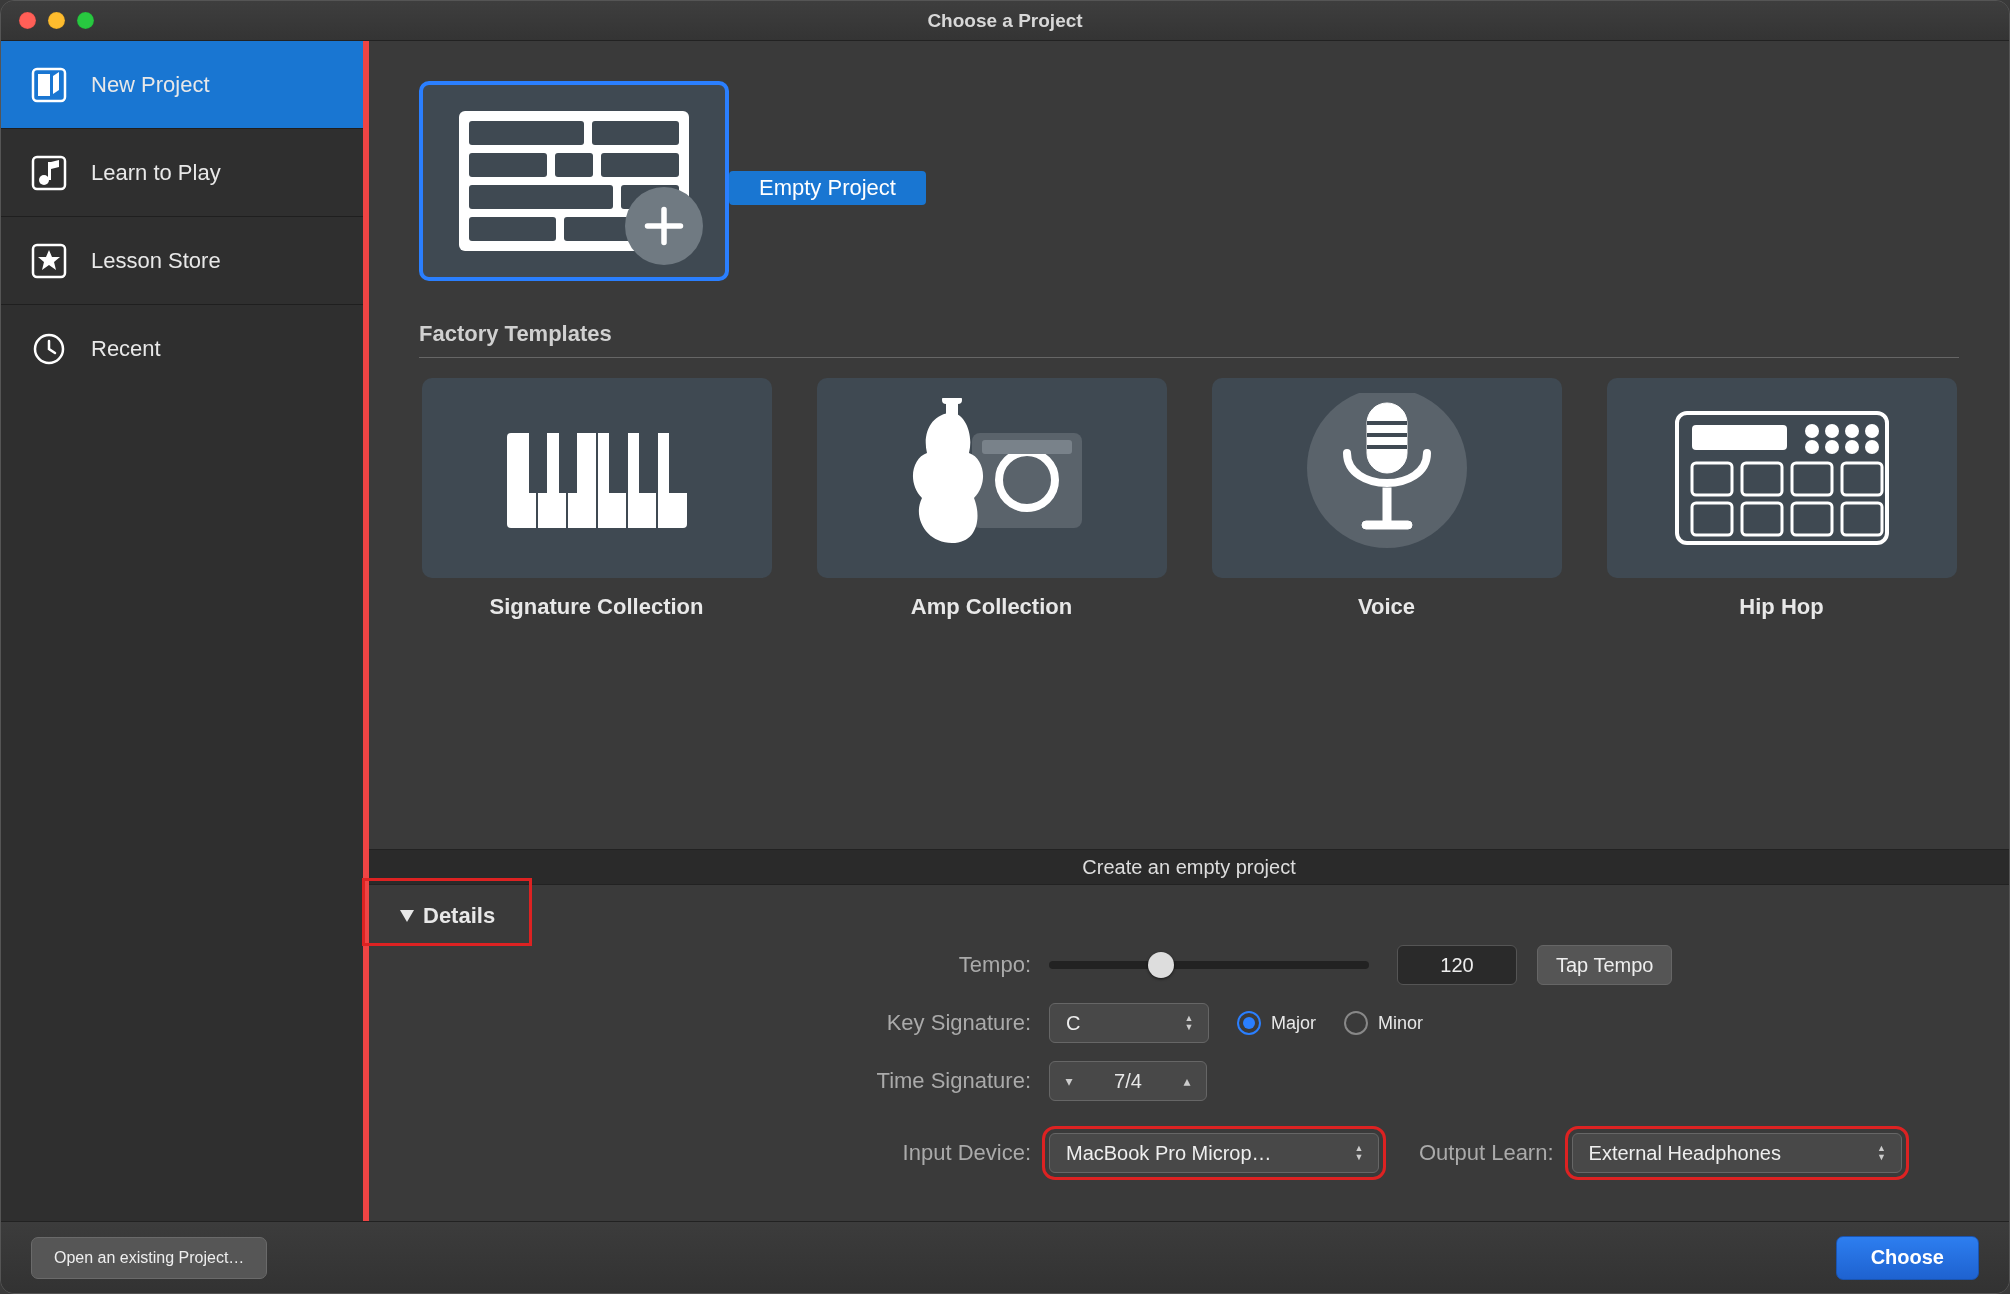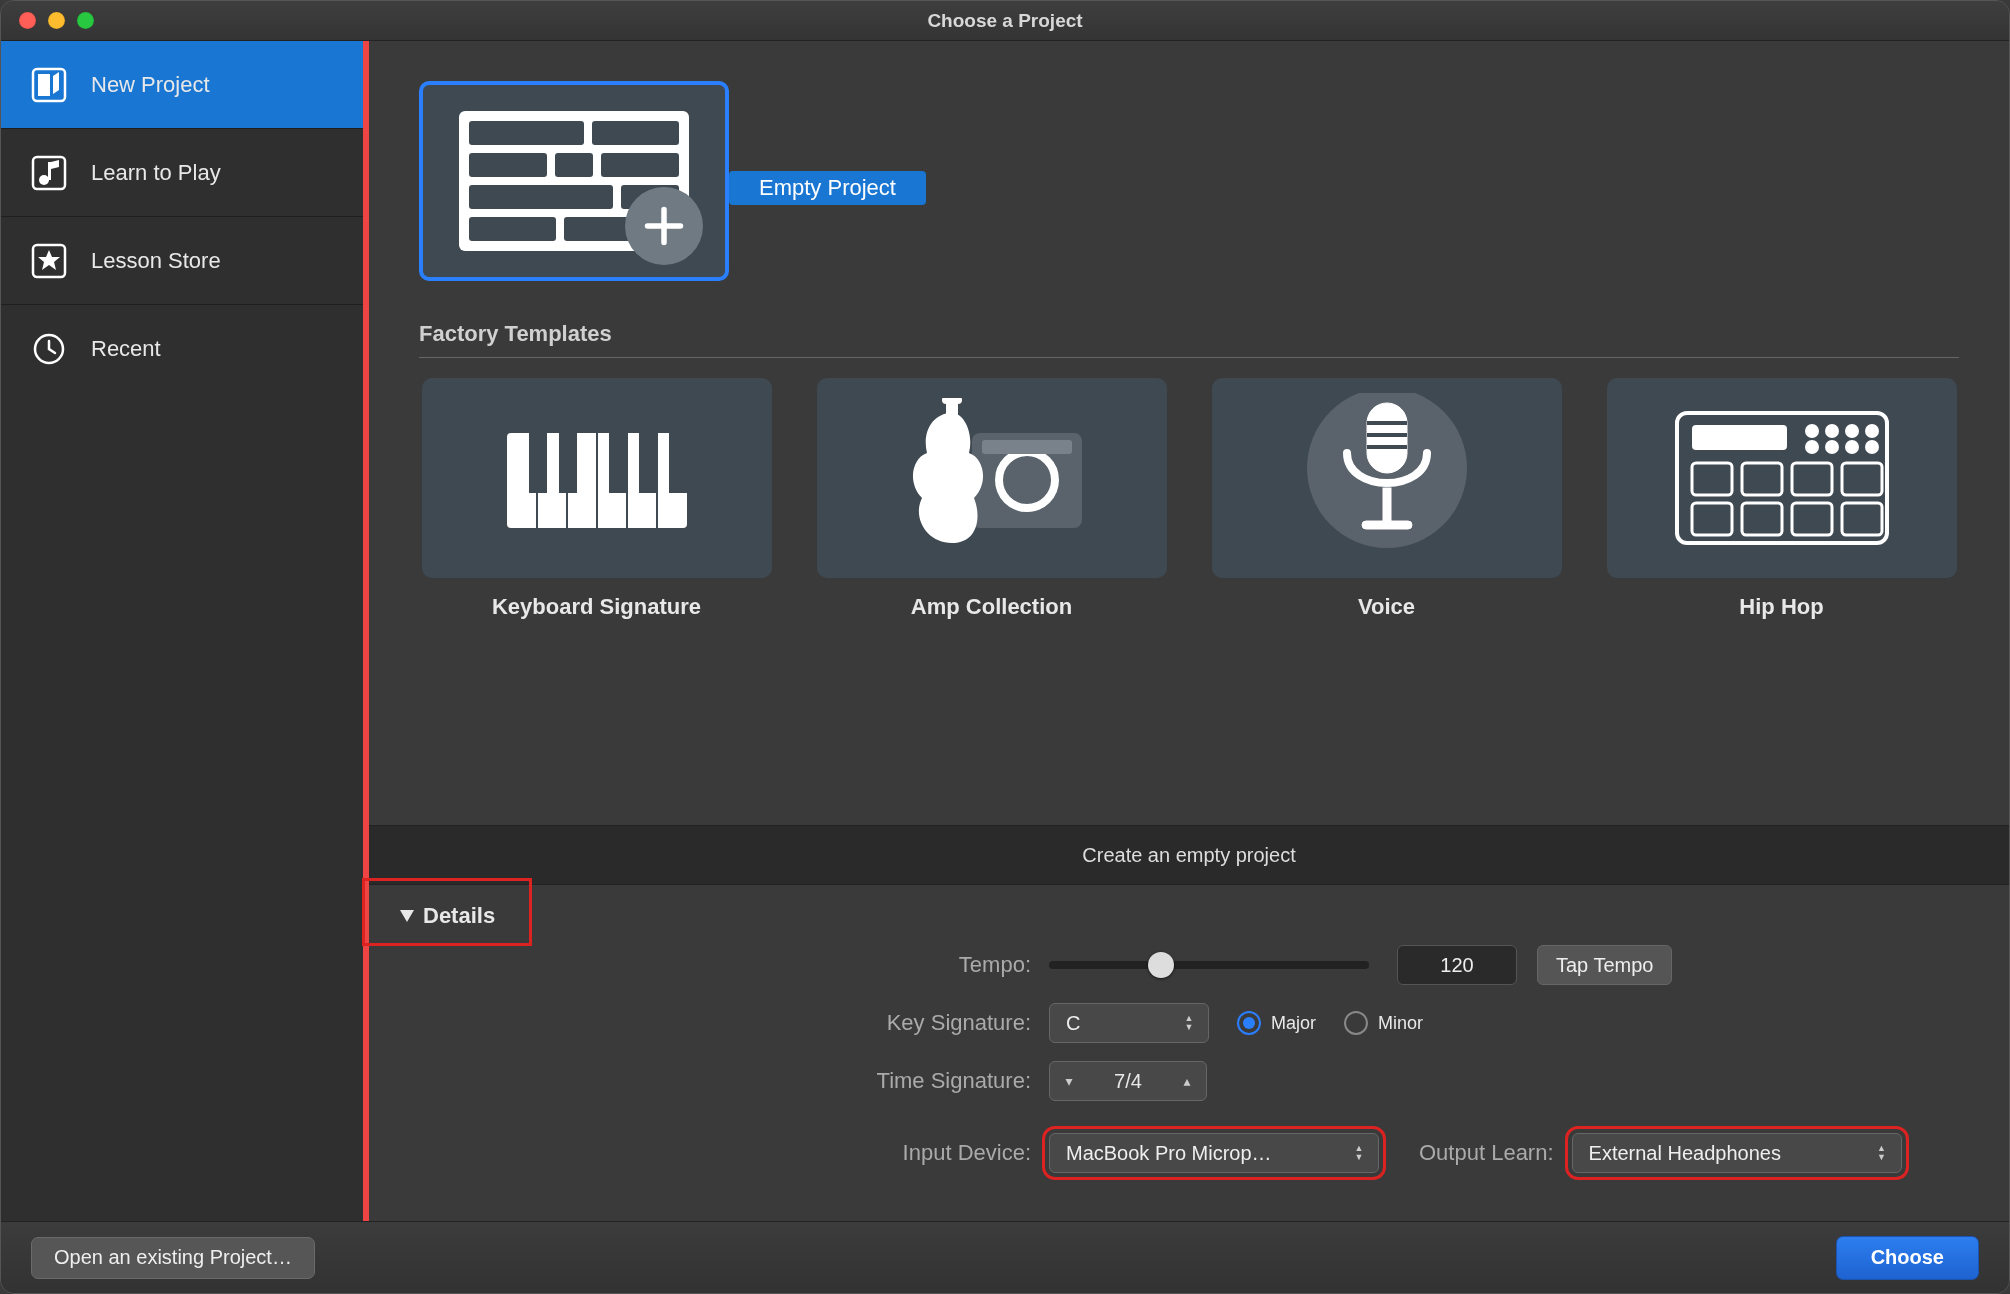--- a/index.html
+++ b/index.html
@@ -39,21 +39,21 @@
   .thumb-label { margin-top: 14px; background: #1976d2; color: #fff; font-size: 22px; padding: 4px 30px; border-radius: 4px; }
 
   .section-title { font-size: 22px; color: #d0d0d0; font-weight: 600; margin-bottom: 10px; }
   .section-hr { border: none; border-top: 1px solid #666; margin-bottom: 20px; }
 
   .templates { display: grid; grid-template-columns: repeat(4, 1fr); gap: 40px; }
   .tpl-card { display: flex; flex-direction: column; align-items: center; cursor: pointer; }
   .tpl-frame { width: 350px; height: 200px; background: #3f4952; border-radius: 10px; display: flex; align-items: center; justify-content: center; }
   .tpl-label { margin-top: 16px; font-size: 22px; font-weight: 600; color: #e8e8e8; }
 
-  .desc-bar { height: 60px; background: #2a2a2a; display: flex; align-items: center; justify-content: center; font-size: 20px; color: #ddd; border-top: 1px solid #222; border-bottom: 1px solid #222; }
+  .desc-bar { height: 36px; background: #2a2a2a; display: flex; align-items: center; justify-content: center; font-size: 20px; color: #ddd; border-top: 1px solid #222; border-bottom: 1px solid #222; }
 
   
   .details-panel { background: #3a3a3a; }
   .details-header { display: flex; align-items: center; gap: 8px; padding: 18px 30px 10px 30px; font-size: 22px; font-weight: 600; color: #e8e8e8; cursor: pointer; width: fit-content; }
   .details-header.highlighted { outline: 3px solid #d22; outline-offset: 4px; }
   .details-body { padding: 6px 40px 30px 40px; }
   .form-row { display: flex; align-items: center; margin-bottom: 18px; font-size: 22px; }
   .form-label { width: 640px; text-align: right; padding-right: 18px; color: #aaa; font-size: 22px; }
 
   .slider { width: 320px; height: 8px; background: #222; border-radius: 4px; position: relative; margin-right: 28px; }
@@ -71,21 +71,21 @@
   .radio.checked { border-color: #2a7fff; }
   .radio.checked .ri { width: 12px; height: 12px; border-radius: 50%; background: #2a7fff; }
   .radio .ri { display: block; }
 
   .stepper { display: flex; align-items: center; gap: 0; background: #484848; border: 1px solid #666; border-radius: 6px; height: 40px; overflow: hidden; }
   .stepper .sbtn { width: 38px; height: 100%; display: flex; align-items: center; justify-content: center; cursor: pointer; color: #ccc; font-size: 14px; }
   .stepper .sval { width: 80px; text-align: center; font-size: 20px; }
 
   
   .footer { height: 72px; background: linear-gradient(#3c3c3c,#323232); border-top: 1px solid #222; display: flex; align-items: center; justify-content: space-between; padding: 0 30px; }
-  .footer .btn-plain { height: 42px; padding: 0 22px; background: #565656; border: 1px solid #6a6a6a; border-radius: 7px; font-size: 20px; color: #eee; cursor: pointer; display: inline-flex; align-items: center; }
+  .footer .btn-plain { height: 42px; padding: 0 22px; background: #565656; border: 1px solid #6a6a6a; border-radius: 7px; font-size: 16px; color: #eee; cursor: pointer; display: inline-flex; align-items: center; }
   .footer .btn-primary { height: 44px; padding: 0 34px; background: linear-gradient(#2d7ef0,#1e62d0); border: 1px solid #1a54b0; border-radius: 7px; font-size: 20px; color: #fff; font-weight: 600; cursor: pointer; display: inline-flex; align-items: center; }
 
 </style>
 </head>
 <body>
 
 <div class="window">
 
   <div class="titlebar">
     <div class="traffic">
@@ -196,21 +196,21 @@
                 </g>
                 <g stroke="#3f4952" stroke-width="2">
                   <line x1="50" y1="25" x2="50" y2="120"></line>
                     <line x1="80" y1="25" x2="80" y2="120"></line>
                     <line x1="110" y1="25" x2="110" y2="120"></line>
                   <line x1="140" y1="25" x2="140" y2="120"></line>
                     <line x1="170" y1="25" x2="170" y2="120"></line>
                 </g>
               </svg>
             </div>
-            <div class="tpl-label">Keyboard Signature</div>
+            <div class="tpl-label">Signature Collection</div>
           </div>
 
           <div class="tpl-card">
             <div class="tpl-frame">
               <svg width="220" height="160" viewBox="0 0 220 160">
                 <rect x="90" y="35" width="110" height="95" rx="8" fill="#5a636b"></rect>
                 <circle cx="145" cy="82" r="28" fill="none" stroke="#fff" stroke-width="8"></circle>
                 <rect x="100" y="42" width="90" height="14" rx="3" fill="#79828a"></rect>
                 <path d="M70 15 C50 15 40 35 45 55 C30 60 25 85 40 100 C30 120 45 145 70 145 C95 145 100 120 92 100 C107 85 102 60 87 55 C92 35 82 15 70 15 Z" fill="#fff"></path>
                 <rect x="64" y="0" width="12" height="25" fill="#fff"></rect>

